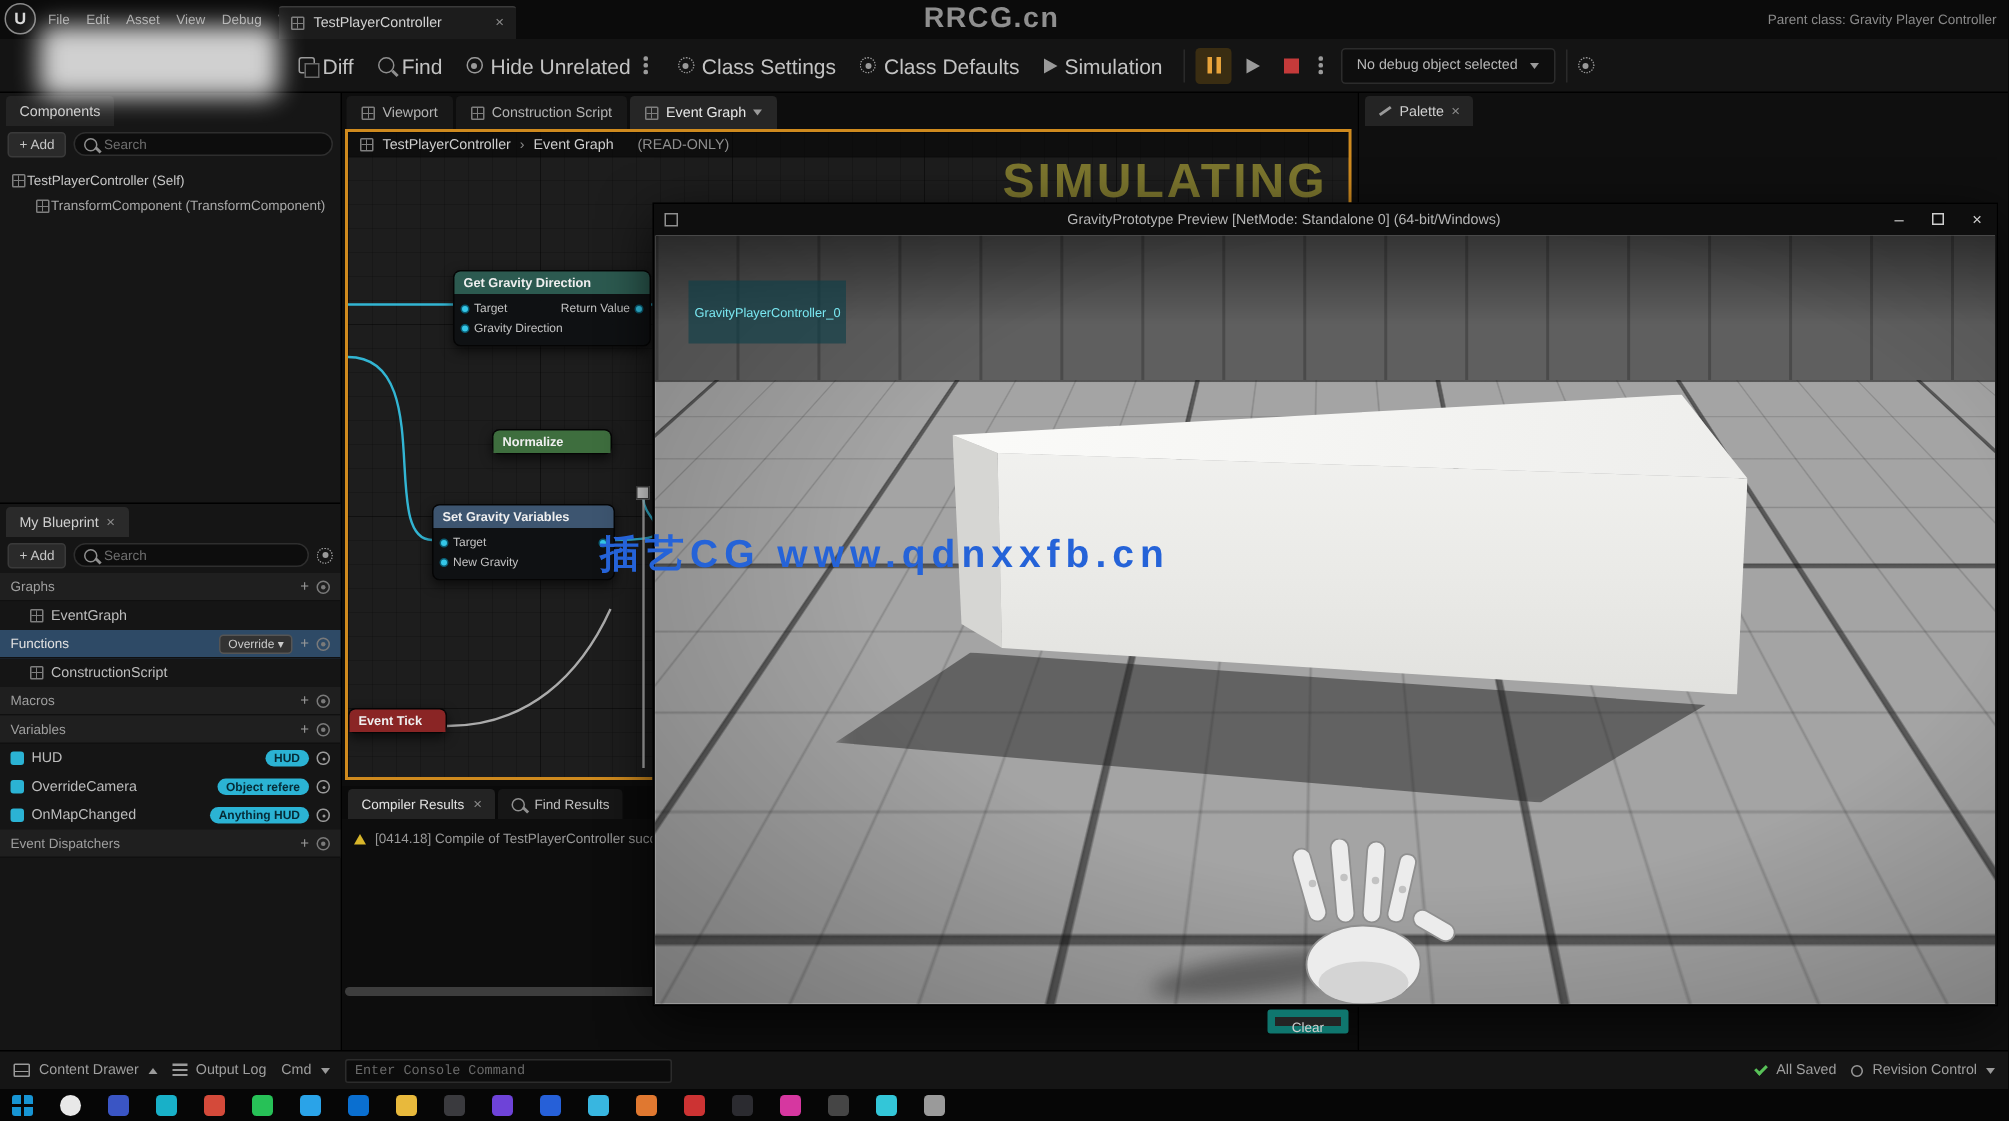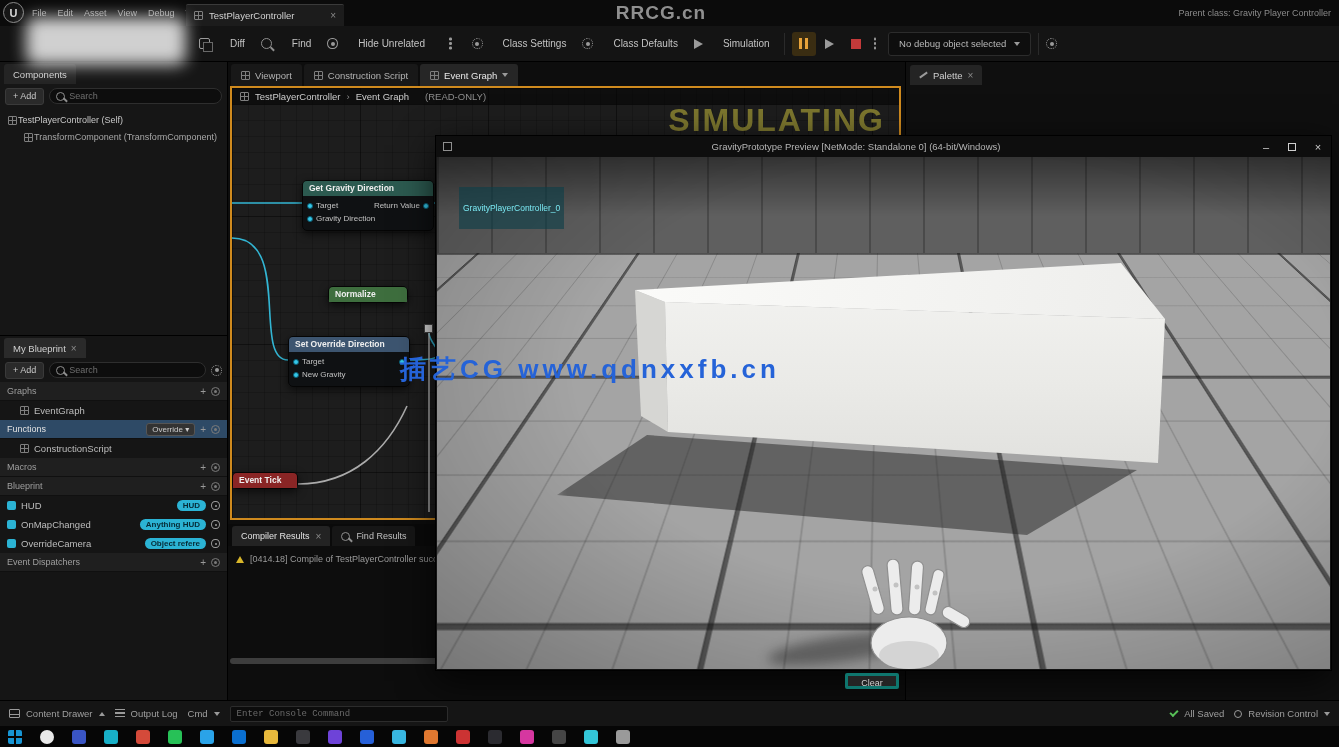--- a/index.html
+++ b/index.html
@@ -15,21 +15,21 @@
 .asset-tab{position:absolute;left:186px;top:4px;height:22px;width:158px;background:#1c1c1c;border-top:1px solid #3a3a3a;
   display:flex;align-items:center;gap:6px;padding:0 8px;font-size:9.5px;color:#d2d2d2;border-radius:2px 2px 0 0}
 .site-watermark{position:absolute;left:0;right:17px;top:0;height:26px;line-height:26px;text-align:center;
   font-size:19px;font-weight:bold;color:#8f8f8f;letter-spacing:1px;pointer-events:none}
 .parent-class{position:absolute;right:8px;top:8px;font-size:9px;color:#8a8a8a}
 
 
 .toolbar{position:absolute;left:0;top:26px;right:0;height:36px;background:#141414;border-bottom:1px solid #000;
   display:flex;align-items:center;padding-left:192px;z-index:4}
 .tb-group{display:flex;align-items:center;gap:2px}
-.tbtn{display:flex;align-items:center;gap:20px;height:26px;padding:0 7px;font-size:10px;color:#c3c3c3;border-radius:3px}
+.tbtn{display:flex;align-items:center;gap:5px;height:26px;padding:0 7px;font-size:14px;color:#c3c3c3;border-radius:3px}
 .sep{width:1px;height:22px;background:#2a2a2a;margin:0 7px}
 .playback{display:flex;align-items:center;gap:2px}
 .pbtn{width:24px;height:24px;display:flex;align-items:center;justify-content:center;border-radius:3px}
 .pbtn.active{background:#3a2d12}
 .pause-ic{width:9px;height:11px;border-left:3px solid #e8a33a;border-right:3px solid #e8a33a}
 .stop-ic{width:10px;height:10px;background:#c43a3a}
 .debug-dd{display:flex;align-items:center;gap:8px;background:#0e0e0e;border:1px solid #2c2c2c;border-radius:3px;
   height:24px;padding:0 10px;font-size:9.5px;color:#b8b8b8;margin-left:8px}
 
 
@@ -139,21 +139,21 @@
 .box3d{position:absolute;left:194px;top:102px;width:535px;height:210px}
 .bx-top{position:absolute;inset:0;clip-path:polygon(4px 31px,490px 4px,534px 60px,34px 43px);
   background:linear-gradient(100deg,#fbfbf9,#ededeb)}
 .bx-front{position:absolute;inset:0;clip-path:polygon(34px 43px,534px 60px,527px 204px,37px 173px);
   background:linear-gradient(180deg,#f4f4f2 0%,#eaeae7 60%,#e1e1de 100%)}
 .bx-left{position:absolute;inset:0;clip-path:polygon(4px 31px,34px 43px,37px 173px,10px 157px);background:#d6d6d3}
 .hand-shadow{position:absolute;left:330px;top:478px;width:160px;height:26px;background:rgba(15,15,15,.4);
   border-radius:50%;filter:blur(6px);transform:rotate(-8deg)}
 .hand{position:absolute;left:400px;top:402px;width:150px;height:112px}
 .hud{position:absolute;left:22px;top:30px;font-size:8.5px;color:#7ae8f2;background:rgba(10,62,72,.6);padding:16px 4px}
-.footer-badge{position:absolute;left:845px;top:673px;width:54px;height:16px;background:#242424;border:3px solid #0f766e;
+.footer-badge{position:absolute;left:845px;top:673px;width:54px;height:16px;background:#242424;border:5px solid #0f766e;
   border-radius:2px;font-size:9px;color:#cfcfcf;text-align:center;line-height:14px;z-index:21}
 
 
 .overlay-watermark{position:absolute;left:400px;top:352px;width:560px;z-index:40;text-align:left;
   font-size:26px;font-weight:bold;letter-spacing:4px;color:#2563d8;pointer-events:none;white-space:nowrap}
 .censor{position:absolute;left:26px;top:17px;width:160px;height:48px;background:rgba(250,250,250,.82);
   filter:blur(8px);border-radius:9px;z-index:45}
 
 
 .statusbar{position:absolute;left:0;right:0;top:700px;height:26px;background:#151515;border-top:1px solid #000;
@@ -306,40 +306,40 @@
           <div class="mrow item">
             <span class="gt-ic"></span>
             <span>ConstructionScript</span>
           </div>
           <div class="mrow header">
             <span class="mh-label">Macros</span>
             <span class="plus">+</span>
             <span class="oicon"></span>
           </div>
           <div class="mrow header">
-            <span class="mh-label">Blueprint</span>
+            <span class="mh-label">Variables</span>
             <span class="plus">+</span>
             <span class="oicon"></span>
           </div>
           <div class="mrow var">
             <span class="var-ic" style="background:#2bb3d4"></span>
             <span class="v-label">HUD</span>
             <span class="type-pill" style="background:#2bb3d4">HUD</span>
             <span class="ic ic-eye sm"></span>
           </div>
           <div class="mrow var">
             <span class="var-ic" style="background:#2bb3d4"></span>
+            <span class="v-label">OverrideCamera</span>
+            <span class="type-pill" style="background:#2bb3d4">Object refere</span>
+            <span class="ic ic-eye sm"></span>
+          </div>
+          <div class="mrow var">
+            <span class="var-ic" style="background:#2bb3d4"></span>
             <span class="v-label">OnMapChanged</span>
             <span class="type-pill" style="background:#2bb3d4">Anything HUD</span>
-            <span class="ic ic-eye sm"></span>
-          </div>
-          <div class="mrow var">
-            <span class="var-ic" style="background:#2bb3d4"></span>
-            <span class="v-label">OverrideCamera</span>
-            <span class="type-pill" style="background:#2bb3d4">Object refere</span>
             <span class="ic ic-eye sm"></span>
           </div>
           <div class="mrow header">
             <span class="mh-label">Event Dispatchers</span>
             <span class="plus">+</span>
             <span class="oicon"></span>
           </div>
         </div>
     </div>
   </div>
@@ -389,21 +389,21 @@
                   <em>Gravity Direction</em>
                 </span>
                 <span class="pr"></span>
               </div>
             </div>
           </div>
           <div class="node" style="left: 96px; top: 198px; width: 80px;">
             <div class="node-h" style="background:#3e6e3e">Normalize</div>
           </div>
           <div class="node" style="left: 56px; top: 248px; width: 122px;">
-            <div class="node-h" style="background:#3d5570">Set Override Direction</div>
+            <div class="node-h" style="background:#3d5570">Set Gravity Variables</div>
             <div class="node-b">
               <div class="pin-row">
                 <span class="pl">
                   <span class="pin"></span>
                   <em>Target</em>
                 </span>
                 <span class="pr">
                   <em></em>
                   <span class="pin"></span>
                 </span>

